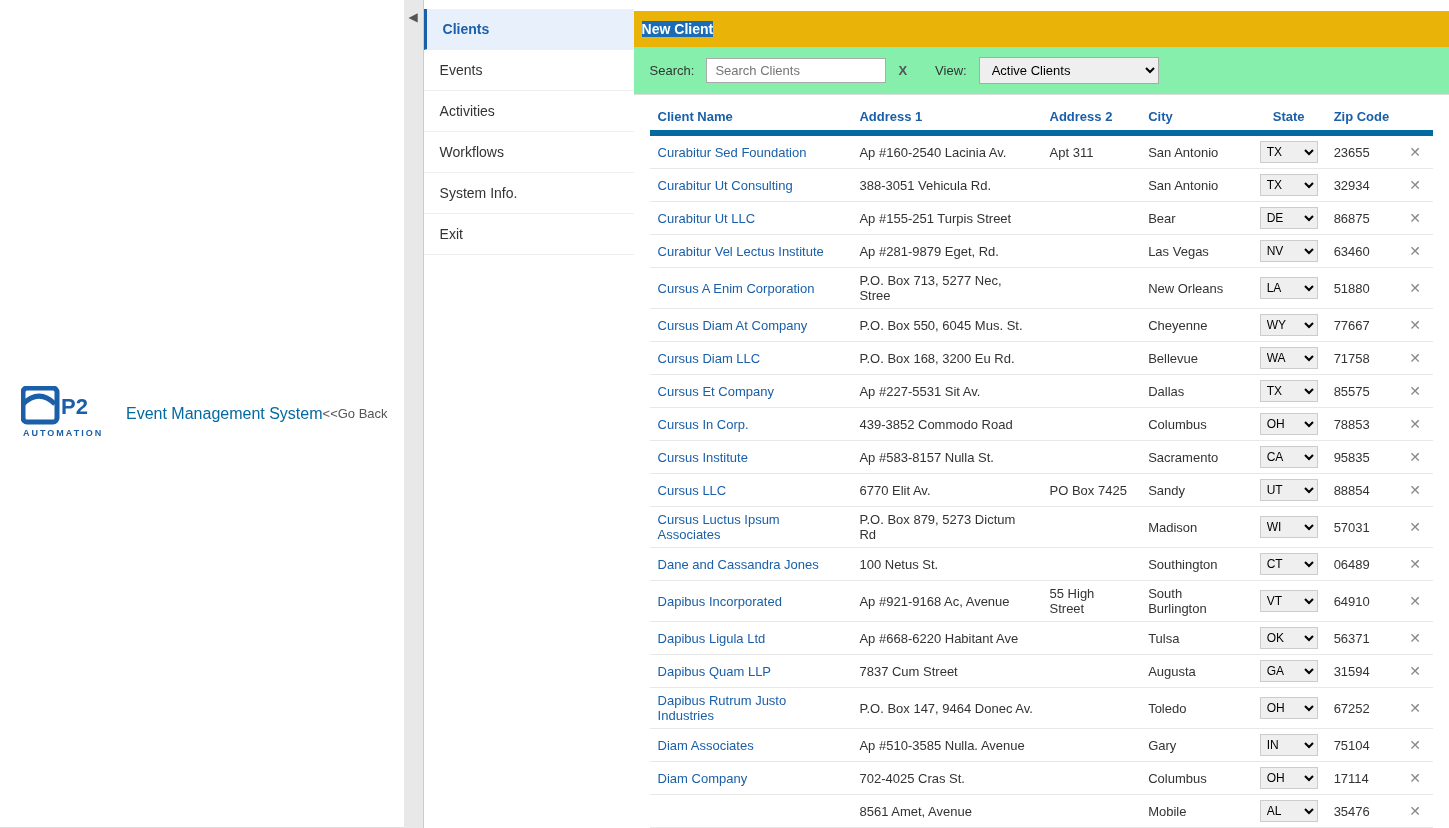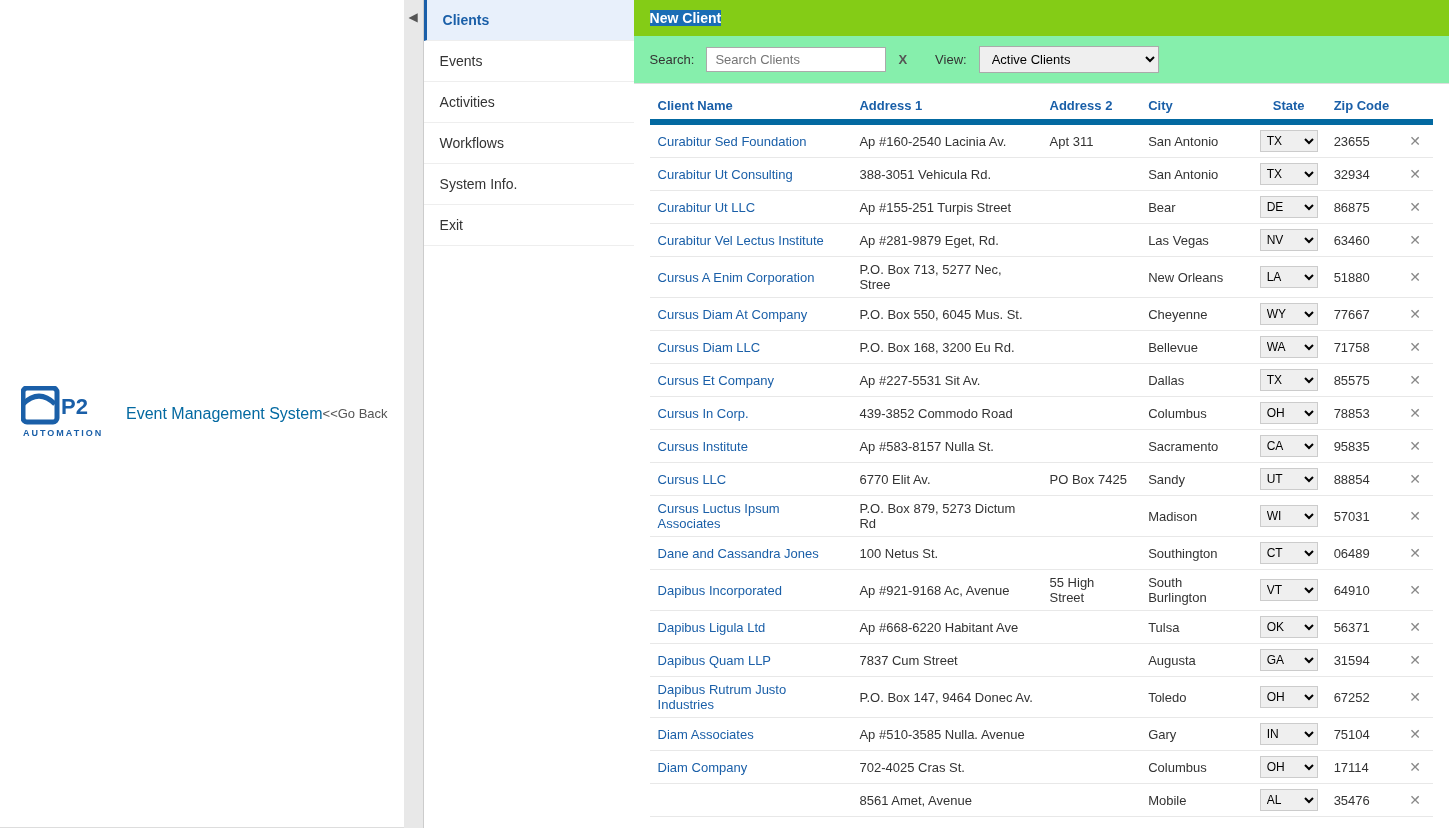--- a/index.html
+++ b/index.html
@@ -11,29 +11,29 @@
     #header { display: flex; align-items: center; justify-content: space-between; padding: 8px 16px; border-bottom: 1px solid #ddd; background: #fff; min-height: 60px; }
     #header-left { display: flex; align-items: center; gap: 20px; }
     #logo-area { display: flex; align-items: center; }
     .logo-box { width: 90px; height: 55px; display: flex; flex-direction: column; align-items: center; justify-content: center; }
     #app-title { font-size: 16px; font-weight: normal; color: #0369a1; }
     #go-back { font-size: 13px; color: #555; cursor: pointer; }
     
     
     #main { display: flex; flex: 1; overflow: hidden; }
     .sidebar-toggle { width: 20px; background: #e8e8e8; display: flex; align-items: flex-start; justify-content: center; padding-top: 10px; cursor: pointer; font-size: 12px; color: #555; border-right: 1px solid #ccc; }
-    #sidebar-inner { width: 210px; }
+    #sidebar-inner { width: 210px; margin-top: 9px; }
     .sidebar-item { padding: 12px 16px; cursor: pointer; font-size: 14px; color: #333; border-bottom: 1px solid #eee; }
     .sidebar-item.active { background: #e8f0fb; font-weight: bold; color: #1a5fa8; border-left: 3px solid #1a5fa8; }
     
     
     #content { flex: 1; display: flex; flex-direction: column; overflow: hidden; }
     
     
-    #action-bar { background: #84cc16; padding: 10px 16px; }
+    #action-bar { background: #eab308; padding: 10px 8px; margin-top: 11px; }
     #new-client-btn { background: #1a6db5; color: white; border: none; font-size: 14px; font-weight: bold; cursor: pointer; padding: 0; }
     
     
     #search-bar { display: flex; align-items: center; padding: 10px 16px; gap: 12px; border-bottom: 1px solid #ddd; background: #86efac; }
     #search-input { padding: 4px 8px; border: 1px solid #aaa; font-size: 13px; width: 180px; }
     #search-clear { font-size: 13px; cursor: pointer; color: #555; font-weight: bold; }
     #view-select { padding: 4px 8px; border: 1px solid #aaa; font-size: 13px; width: 180px; }
     
     
     #table-container { flex: 1; overflow-y: auto; overflow-x: hidden; padding: 8px 16px; position: relative; }

